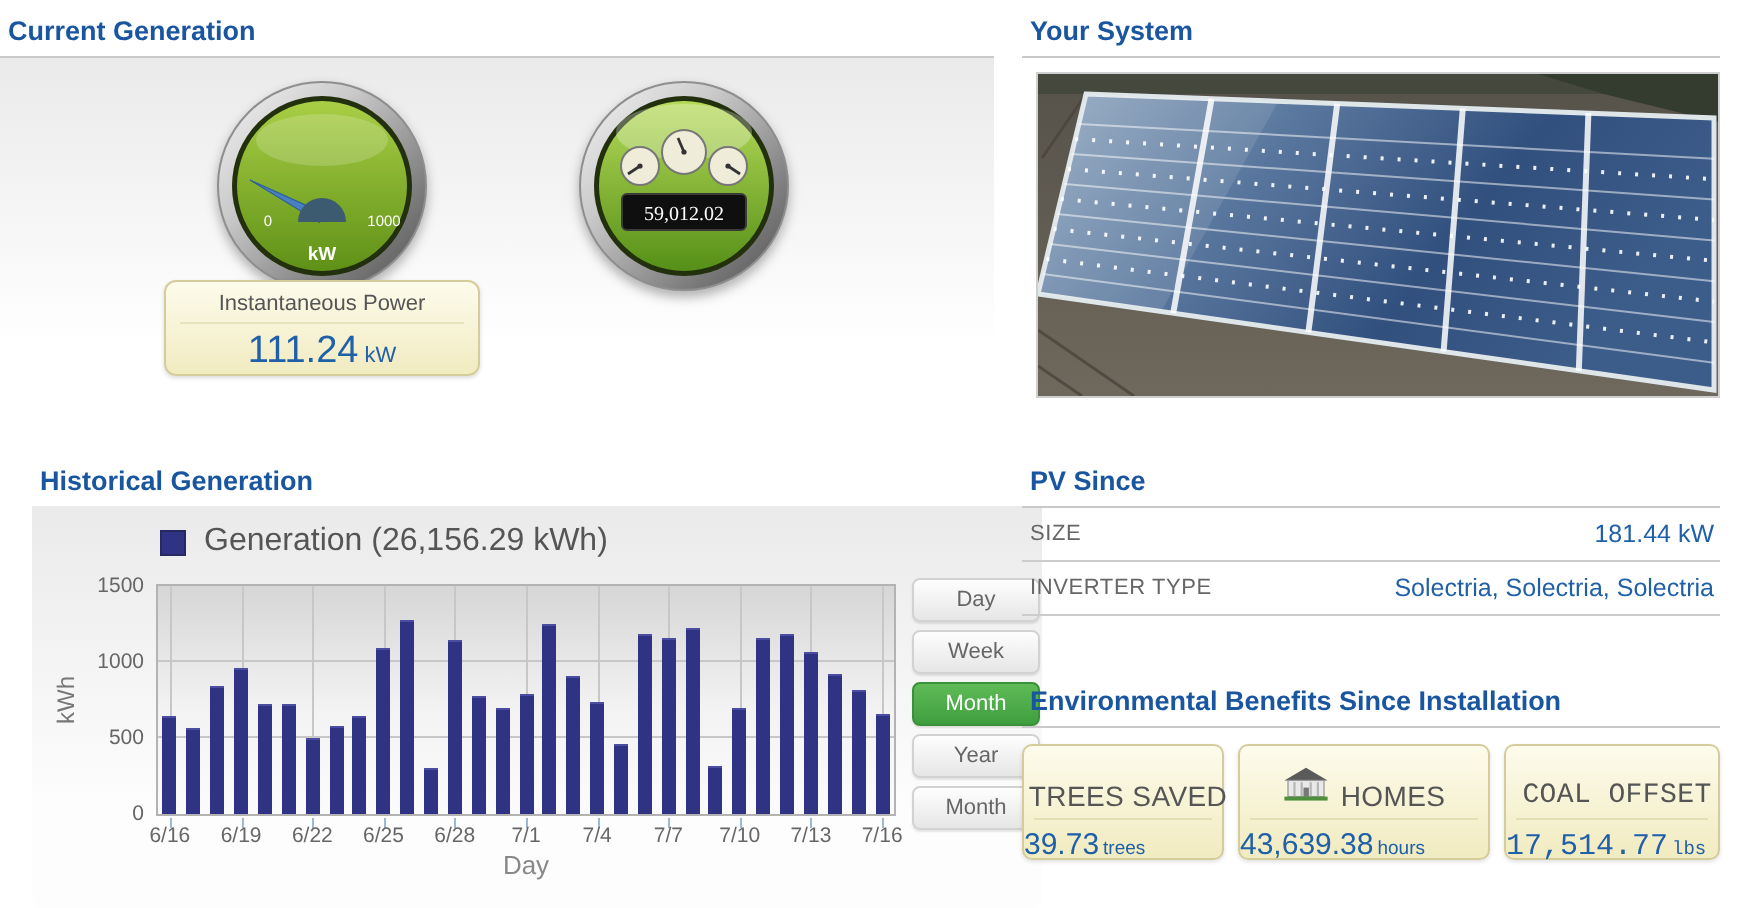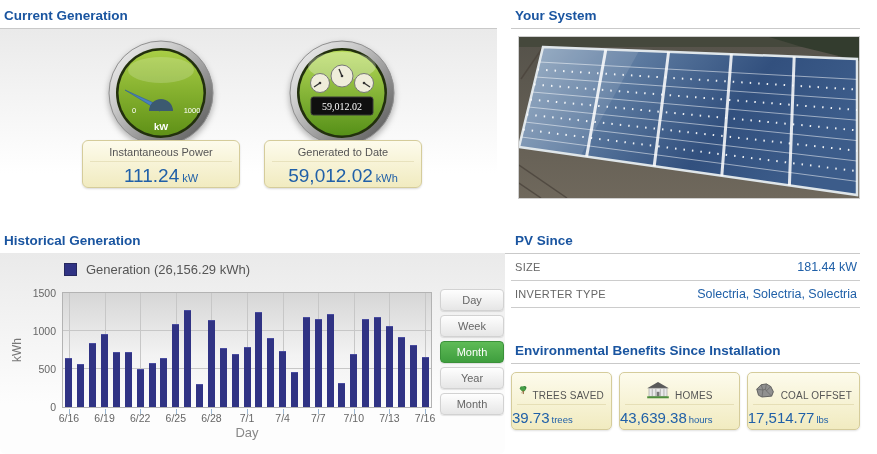--- a/index.html
+++ b/index.html
@@ -27,25 +27,25 @@
   }
   #infobox-power { left:82px; }
   #infobox-generated { left:264px; }
   .infobox .ib-title { font-size:11px; color:#555; padding:5px 6px 3px; margin:0 7px; border-bottom:1px solid #e8e2bd; }
   .infobox .ib-value { font-size:19px; color:#2060a8; padding-top:3px; }
   .infobox .ib-unit { font-size:11px; color:#2060a8; margin-left:3px; }
   
   #sec-your { left:511px; top:0; width:349px; }
   #photo-frame { margin:7px 0 0 7px; width:342px; height:163px; border:1px solid #cfcfcf; background:#777; }
   
-  #sec-hist { left:0; top:225px; width:511px; height:229px; }
+  #sec-hist { left:16px; top:225px; width:511px; height:229px; }
   #sec-hist .grad-body { position:absolute; left:0; top:28px; right:6px; bottom:0; background:linear-gradient(#eaeaea, #fdfdfd 75%); border-radius:0 0 6px 6px; }
   .legend { position:absolute; left:64px; top:37px; display:flex; align-items:center; }
   .legend-swatch { width:13px; height:13px; background:#303384; border:1px solid #26285f; }
-  .legend-label { font-size:13px; color:#555; margin-left:9px; }
+  .legend-label { font-size:16px; color:#555; margin-left:9px; }
   #plot {
     position:absolute; left:62px; top:67px; width:370px; height:116px;
     border:1px solid #b3b3b3;
     background:linear-gradient(#d6d6d6, #f3f3f3 55%, #fbfbfb);
   }
   .hgrid { position:absolute; left:0; right:0; height:1px; background:#c7c7c7; }
   .vgrid { position:absolute; top:0; bottom:0; width:1px; background:#c7c7c7; }
   .bar { position:absolute; bottom:0; width:7px; background:#303384; border-top:1px solid #4a4da0; }
   .ylab { position:absolute; left:14px; width:42px; text-align:right; font-size:10.5px; color:#666; }
   .xlab { position:absolute; top:187px; font-size:10.5px; color:#666; transform:translateX(-50%); }
@@ -64,23 +64,23 @@
   .pv-row { display:flex; justify-content:space-between; align-items:center; height:27px; border-bottom:1px solid #ccc; padding:0 3px 0 4px; }
   .pv-label { font-size:11px; color:#666; letter-spacing:.3px; }
   .pv-value { font-size:12.5px; color:#2060a8; }
   
   #sec-env { left:511px; top:335px; width:349px; }
   .env-cards { display:flex; gap:7px; padding-top:8px; }
   .env-card {
     height:58px; border:1px solid #d5cc9b; border-radius:5px;
     background:linear-gradient(#fdfbec, #f1ebc0); box-shadow:0 1px 2px rgba(0,0,0,.12);
   }
-  .env-card.c0 { width:101px; } .env-card.c1 { width:132px; } .env-card.c2 { width:121px; }
+  .env-card.c0 { width:101px; } .env-card.c1 { width:132px; } .env-card.c2 { width:108px;font-family:Liberation Mono, monospace; }
   .env-top { display:flex; align-items:center; justify-content:center; gap:5px; padding:5px 2px 3px; margin:0 5px; border-bottom:1px solid #e6dfb6; }
-  .env-label { font-size:10px; color:#555; letter-spacing:.2px; white-space:nowrap;margin-top:12px; }
+  .env-label { font-size:14px; color:#555; letter-spacing:.2px; white-space:nowrap;margin-top:12px; }
   .env-val-row { padding-top:4px; white-space:nowrap; }
   .env-value { font-size:15px; color:#2060a8; }
   .env-unit { font-size:9.5px; color:#2060a8; margin-left:2px; }
 </style>
 </head>
 <body>
 
 <div class="section" id="sec-current">
   <div class="section-title">Current Generation</div>
   <div class="grad-body"></div>
@@ -130,24 +130,20 @@
         <circle cx="53" cy="36" r="1.3" fill="#333"></circle>
         <circle cx="75" cy="43" r="1.3" fill="#333"></circle>
     </g>
     <rect x="22" y="57" width="62" height="18" rx="2.5" fill="#0f0f0f" stroke="#3a3a3a" stroke-width="1"></rect>
     <text x="53" y="70" font-size="10" fill="#ffffff" text-anchor="middle" font-family="Liberation Serif, serif">59,012.02</text>
   </svg>
 
   <div class="infobox" id="infobox-power">
     <div class="ib-title">Instantaneous Power</div>
     <div class="ib-value"><span>111.24</span><span class="ib-unit">kW</span></div>
-  </div>
-  <div class="infobox" id="infobox-generated">
-    <div class="ib-title">Generated to Date</div>
-    <div class="ib-value"><span>59,012.02</span><span class="ib-unit">kWh</span></div>
   </div>
 </div>
 
 <div class="section" id="sec-your">
   <div class="section-title">Your System</div>
   <div id="photo-frame">
     <svg width="340" height="161" viewBox="0 0 340 161">
       <defs>
         <linearGradient id="roofG" x1="0" y1="0" x2="0" y2="1">
           <stop offset="0" stop-color="#55524a"></stop>

